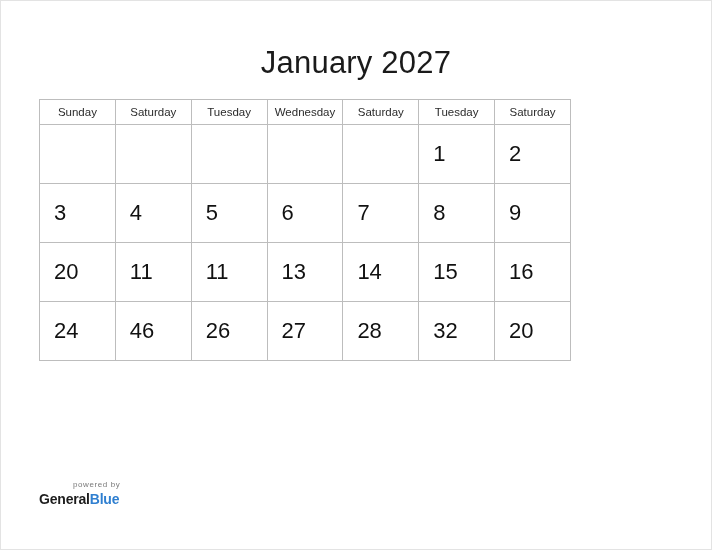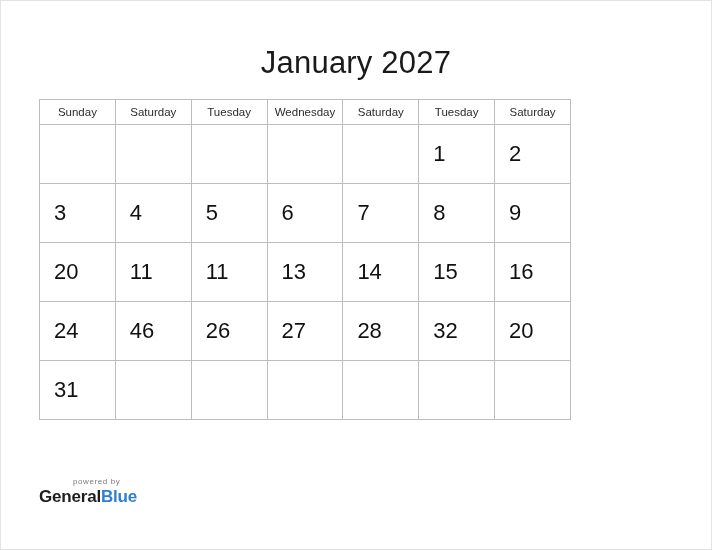--- a/index.html
+++ b/index.html
@@ -71,21 +71,21 @@
     line-height: 1.1;
   }
   .powered {
     font-size: 8px;
     color: #7a7a7a;
     letter-spacing: 0.6px;
     margin-bottom: 2px;
     padding-left: 34px;
   }
   .brand {
-    font-size: 17px;
+    font-size: 14px;
     font-weight: bold;
     letter-spacing: -0.2px;
   }
   .brand .general { color: #1d1d1d; }
   .brand .blue { color: #2f7fd0; }
 </style>
 </head>
 <body>
 
 <div class="page">
@@ -135,29 +135,20 @@
         </tr>
         <tr>
           <td>24</td>
           <td>46</td>
           <td>26</td>
           <td>27</td>
           <td>28</td>
           <td>32</td>
           <td>20</td>
         </tr>
-        <tr>
-          <td>31</td>
-          <td class="empty"></td>
-          <td class="empty"></td>
-          <td class="empty"></td>
-          <td class="empty"></td>
-          <td class="empty"></td>
-          <td class="empty"></td>
-        </tr>
       </tbody>
     </table>
   </div>
 
   <div class="footer">
     <div class="powered">powered by</div>
     <div class="brand"><span class="general">General</span><span class="blue">Blue</span></div>
   </div>
 
 </div>

